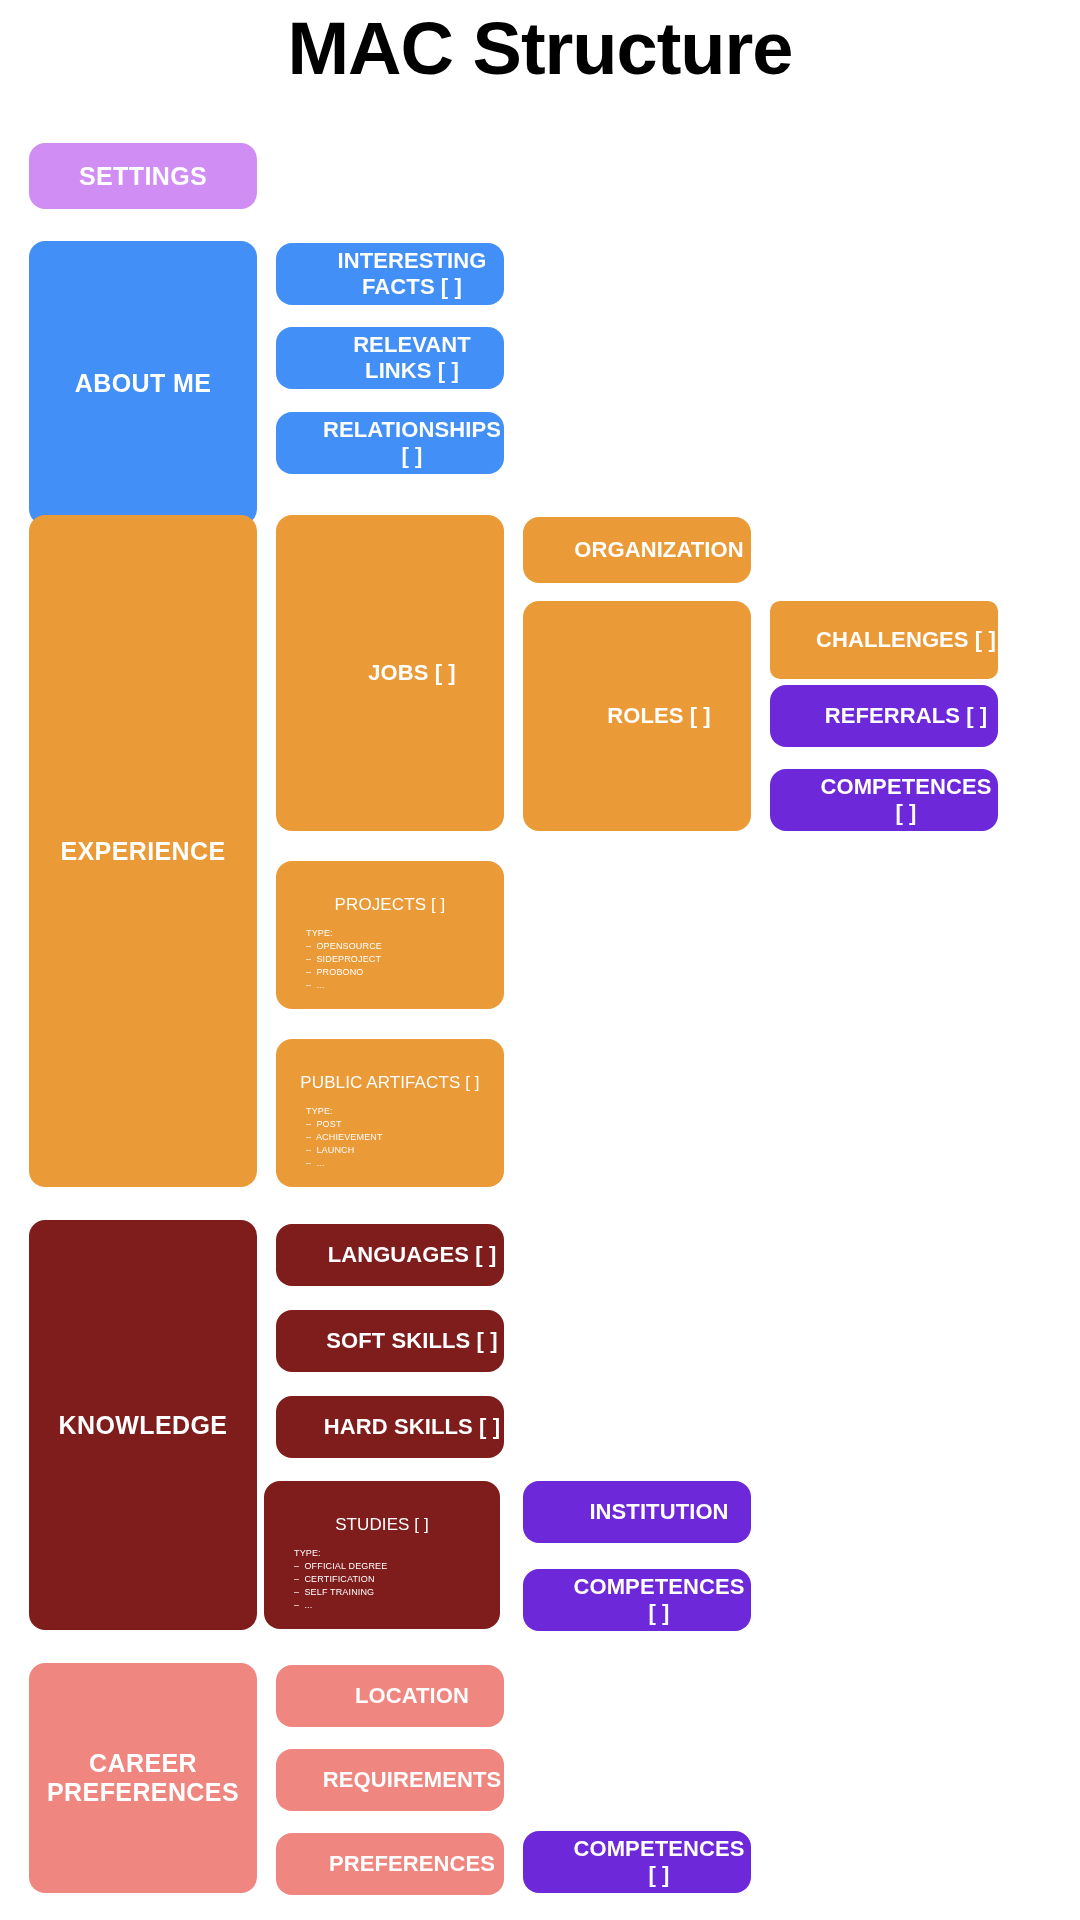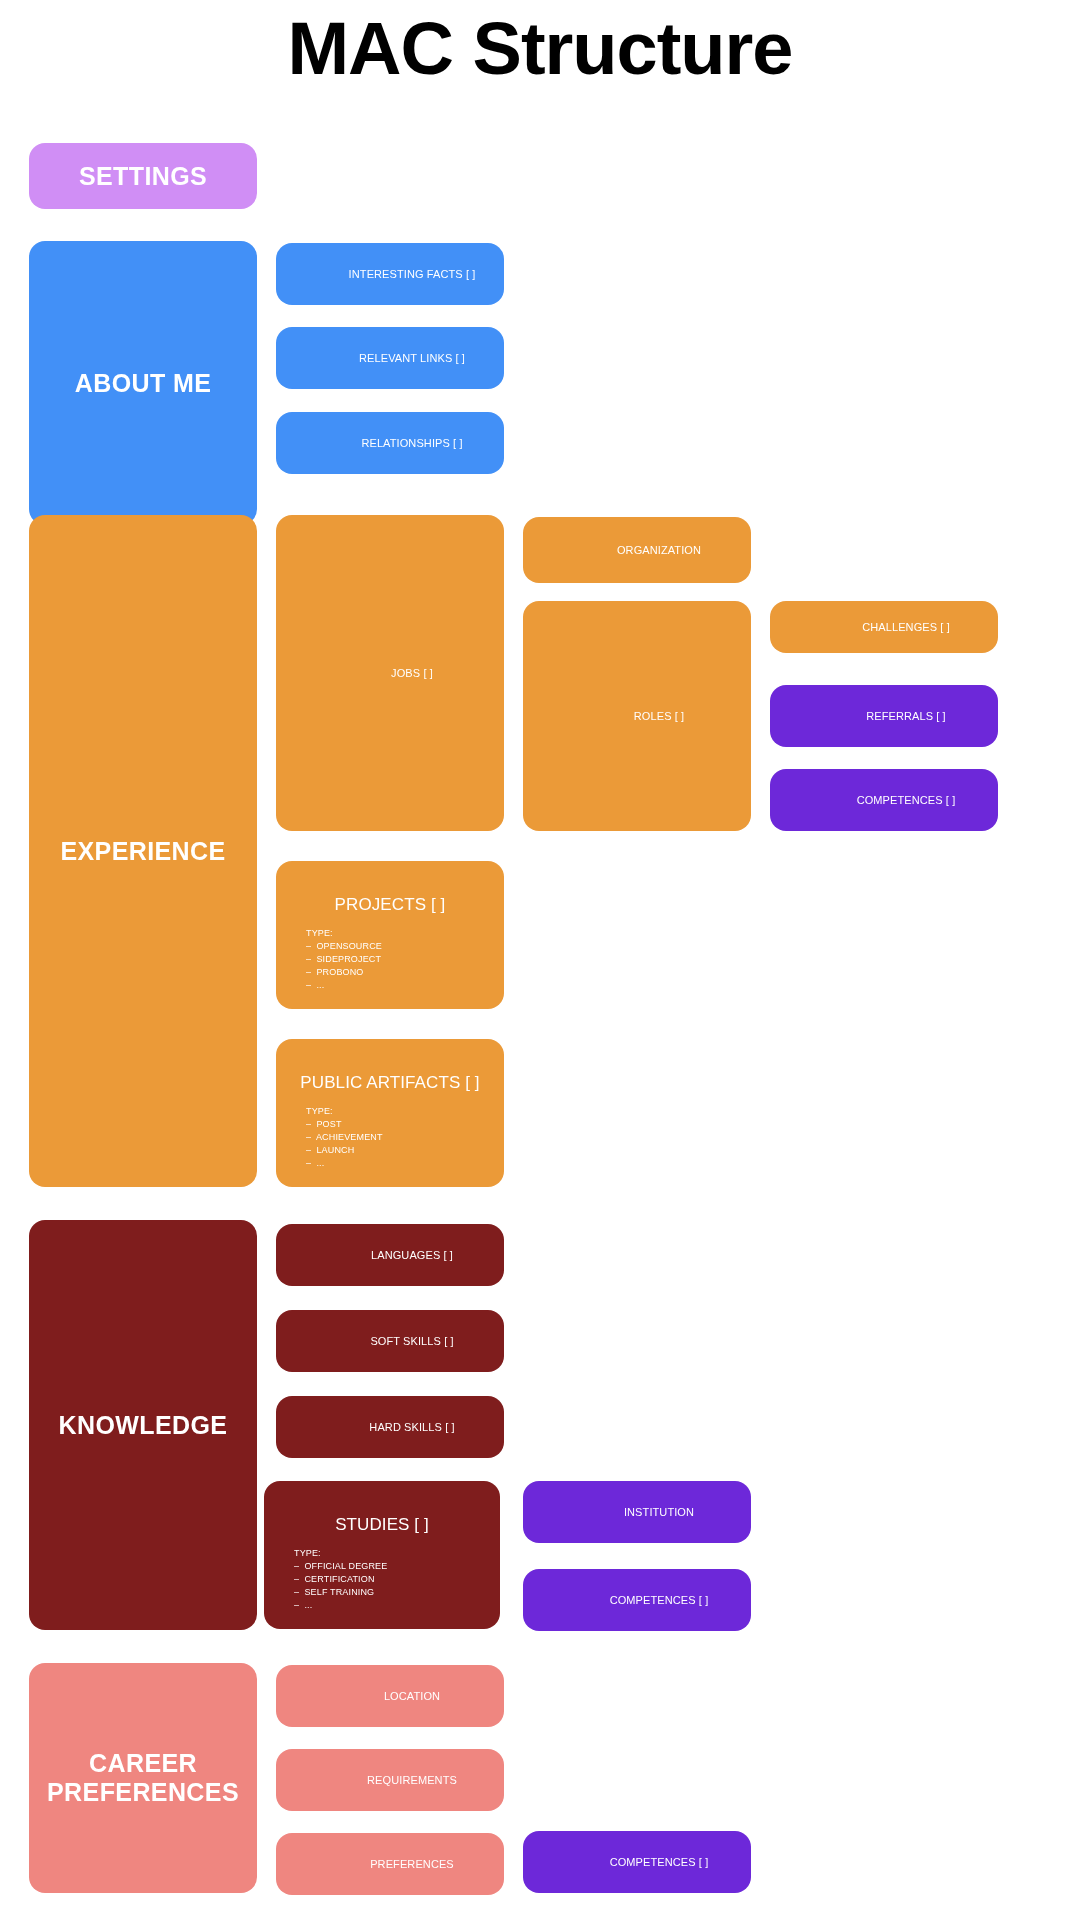--- a/index.html
+++ b/index.html
@@ -49,22 +49,22 @@
   
   .box.major {
     font-size: 25px;
     font-weight: bold;
     letter-spacing: 0.4px;
     line-height: 1.16;
   }
 
   
   .box.sub {
-    font-size: 11px;
-    font-weight: normal;
+    font-size: 22px;
+    font-weight: bold;
     letter-spacing: 0.1px;
     padding-left: 44px;
   }
 
   
   .box.listed {
     display: block;
     padding: 12px;
   }
   .box.listed .hdr {
@@ -126,21 +126,21 @@
   </div>
 
   <div class="box sub c-orange" style="left:523px; top:517px; width:228px; height:66px;">
     <span>ORGANIZATION</span>
   </div>
 
   <div class="box sub c-orange" style="left:523px; top:601px; width:228px; height:230px;">
     <span>ROLES [ ]</span>
   </div>
 
-  <div class="box sub c-orange" style="left:770px; top:601px; width:228px; height:52px;">
+  <div class="box sub c-orange" style="left:770px; top:601px; width:228px; height:78px;border-radius:10px;">
     <span>CHALLENGES [ ]</span>
   </div>
   <div class="box sub c-gray" style="left:770px; top:685px; width:228px; height:62px;">
     <span>REFERRALS [ ]</span>
   </div>
   <div class="box sub c-gray" style="left:770px; top:769px; width:228px; height:62px;">
     <span>COMPETENCES [ ]</span>
   </div>
 
   <div class="box listed c-orange" style="left:276px; top:861px; width:228px; height:148px;">

